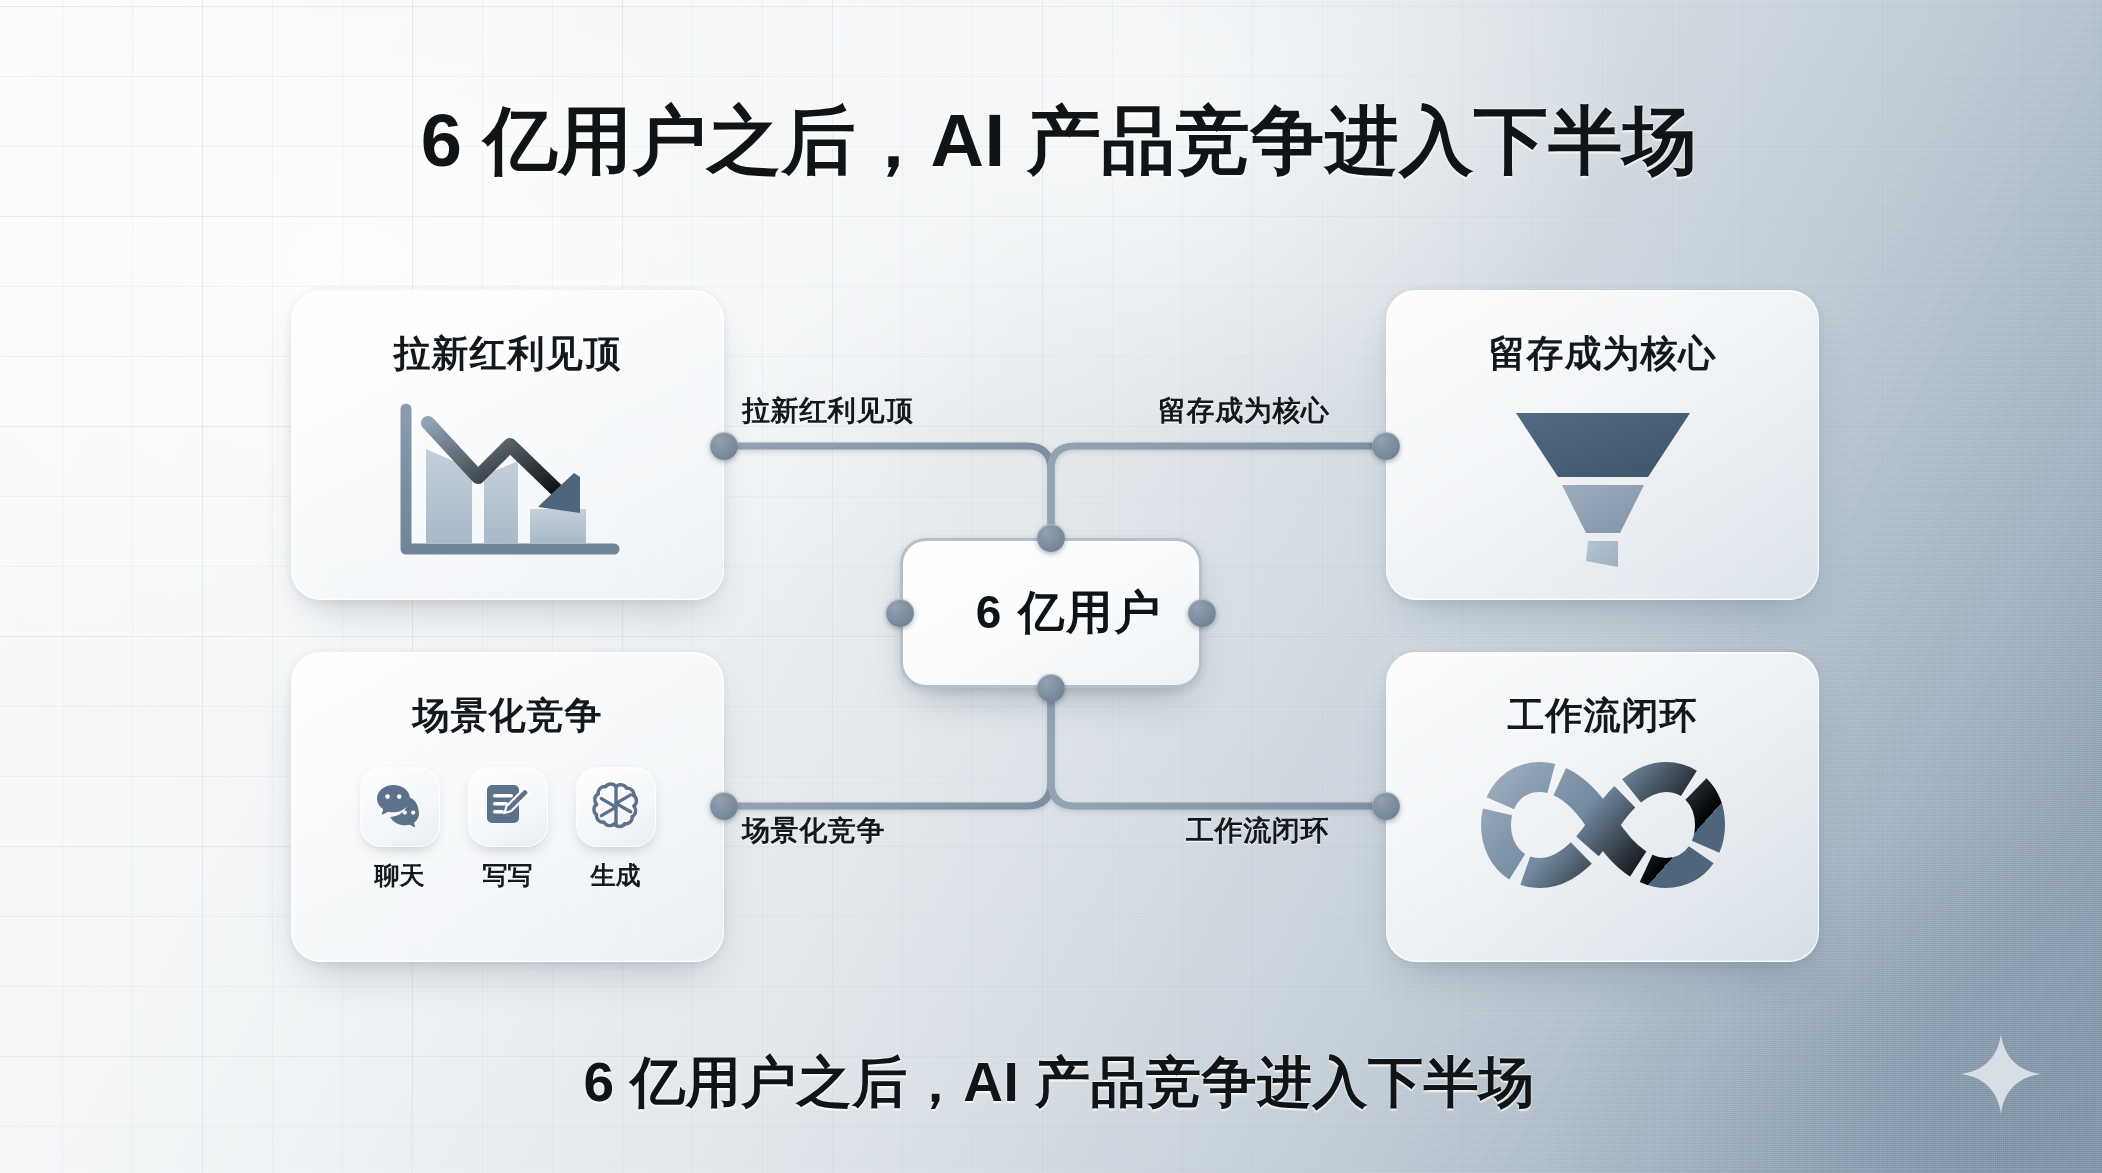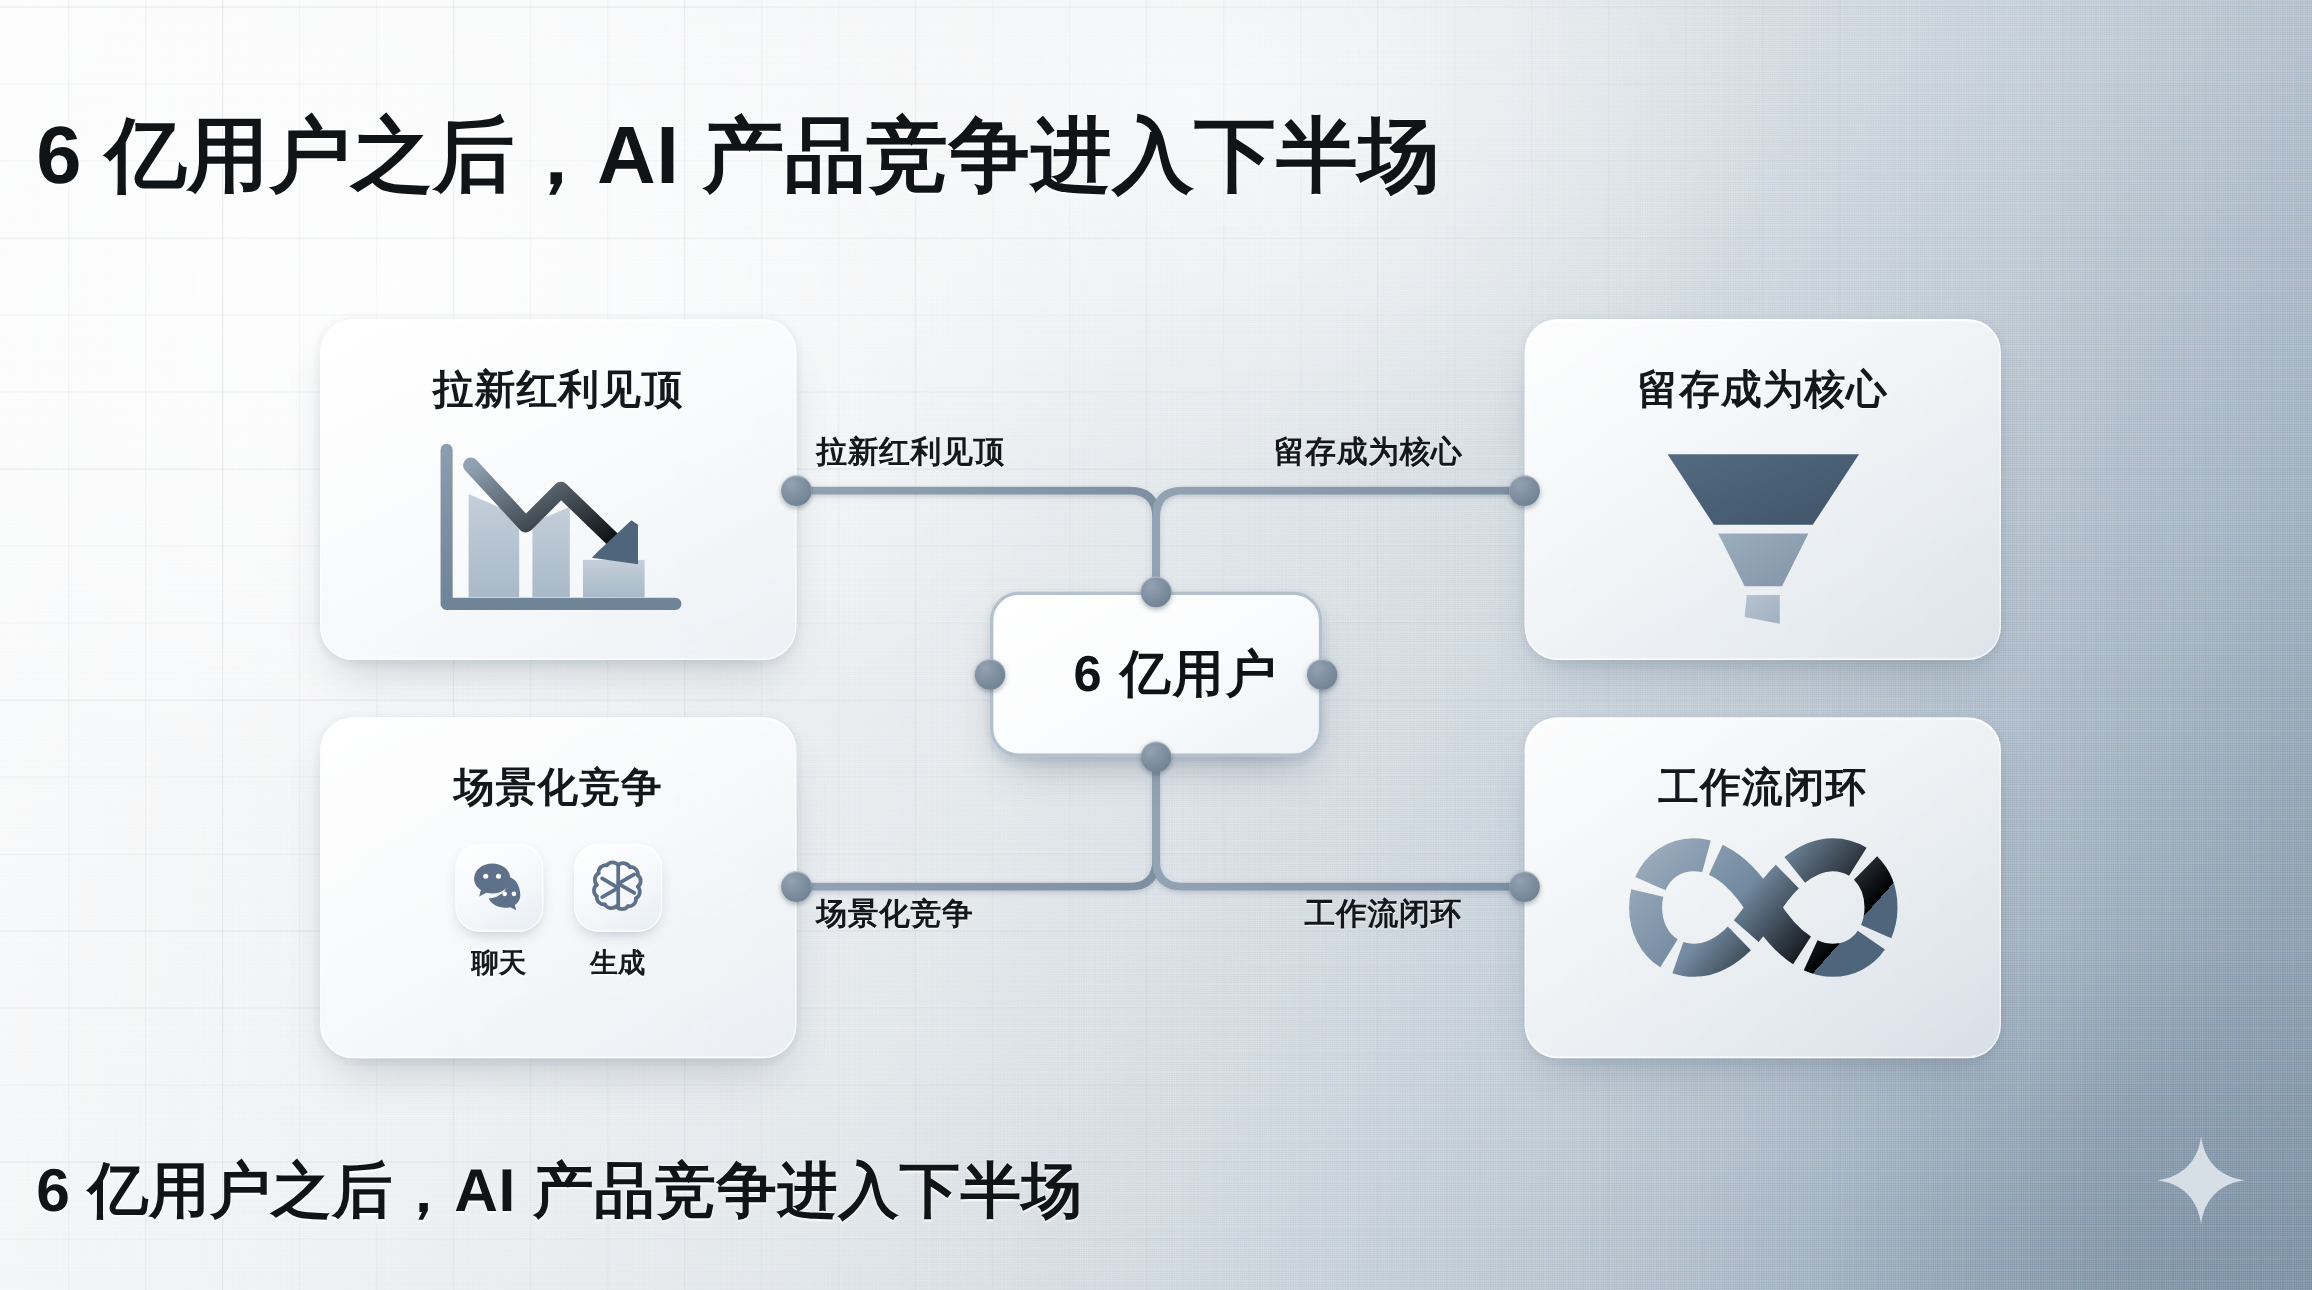--- a/index.html
+++ b/index.html
@@ -53,25 +53,24 @@
   
   .bg-grain{
     position:absolute; inset:0; opacity:.33; pointer-events:none;
     background-image:
       repeating-linear-gradient(0deg, rgba(255,255,255,.30) 0 1px, rgba(0,0,0,.016) 1px 2px),
       repeating-linear-gradient(90deg, rgba(255,255,255,.22) 0 1px, rgba(0,0,0,.012) 1px 2px);
   }
 
   
   .headline{
-    position:absolute; left:0; right:0; 
+    position:absolute; left:16px; right:0; text-align:center;
     color:#111416; font-weight:700; letter-spacing:.5px;
     text-shadow:0 2px 2px rgba(255,255,255,.85), 0 -1px 0 rgba(255,255,255,.5);
     white-space:nowrap;
-    padding-left:33px;
   }
   #title{ top:92px; font-size:74px; }
   #caption{ top:1046px; font-size:55px; }
 
   
   .card{
     position:absolute; border-radius:30px;
     background:linear-gradient(152deg, rgba(255,255,255,.94) 0%, rgba(250,251,252,.82) 45%, rgba(235,240,245,.72) 100%);
     border:1px solid rgba(255,255,255,.85);
     box-shadow:
@@ -276,20 +275,35 @@
                          c0-8.9-4.7-16.2-10.6-16.2z"></path>
                 <circle cx="29.8" cy="29.6" r="2.1" fill="#ffffff"></circle>
                 <circle cx="38.2" cy="29.6" r="2.1" fill="#ffffff"></circle>
               </g>
             </svg>
           </span>
         </div>
         <div class="app-label">聊天</div>
       </div>
 
+      <div class="app">
+        <div class="app-tile">
+          <span>
+            <svg width="48" height="48" viewBox="0 0 48 48">
+              <rect x="3" y="4" width="32" height="38" rx="5" fill="#5d728a"></rect>
+              <rect x="9" y="13" width="20" height="3.6" rx="1.8" fill="#ffffff"></rect>
+              <rect x="9" y="21" width="15" height="3.6" rx="1.8" fill="#ffffff"></rect>
+              <rect x="9" y="29" width="11" height="3.6" rx="1.8" fill="#ffffff"></rect>
+              <path d="M40.5 6.5l3.3 3.3c1 1 1 2.6 0 3.6L27.2 30 20.5 32l2-6.7L38.9 8.8
+                       c1-1 2.6-1 3.6 0z" fill="#5d728a" stroke="#ffffff" stroke-width="2.1"></path>
+            </svg>
+          </span>
+        </div>
+        <div class="app-label">写写</div>
+      </div>
 
       <div class="app">
         <div class="app-tile">
           <span>
             <svg width="50" height="50" viewBox="0 0 50 50">
               <g fill="none" stroke="#5d728a" stroke-width="3.4" stroke-linecap="round" stroke-linejoin="round">
                 <path d="M25 6.5c3.4-2.9 8.4-2.1 10.6 1.7"></path>
                 <path d="M35.6 8.2c4.3-.4 7.8 3.2 7.3 7.5"></path>
                 <path d="M42.9 15.7c3.4 2.6 3.4 7.7 0 10.3"></path>
                 <path d="M42.9 26c2.9 3.4 2.1 8.4-1.7 10.6"></path>

